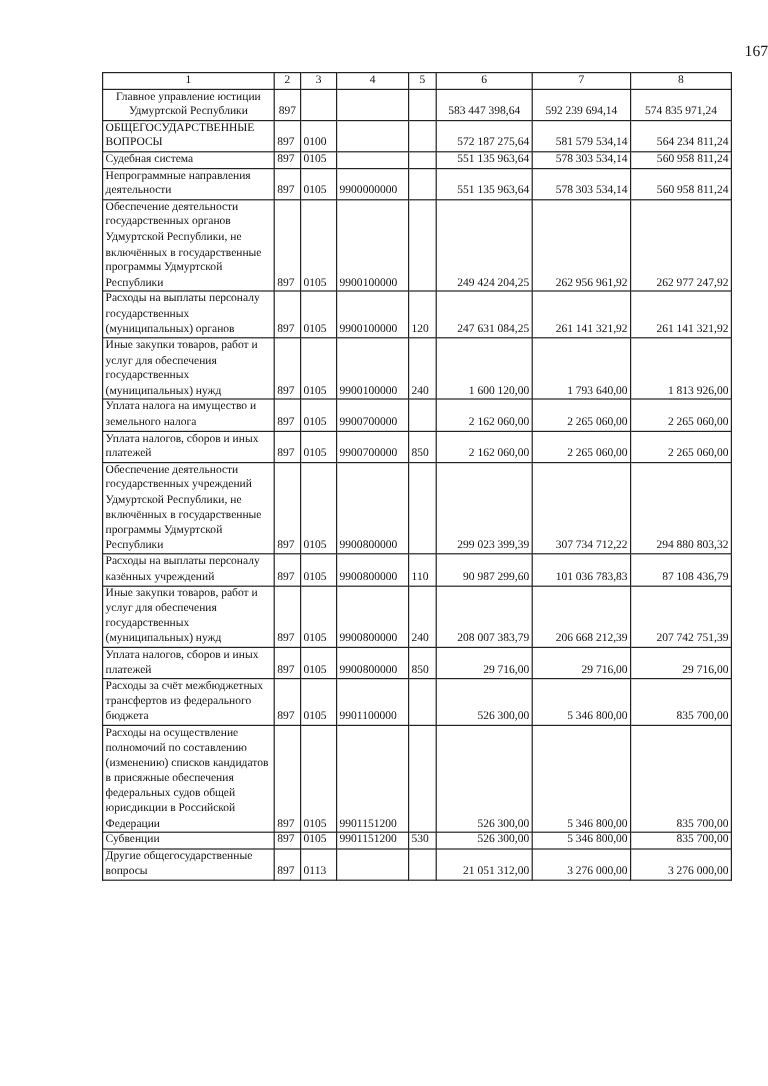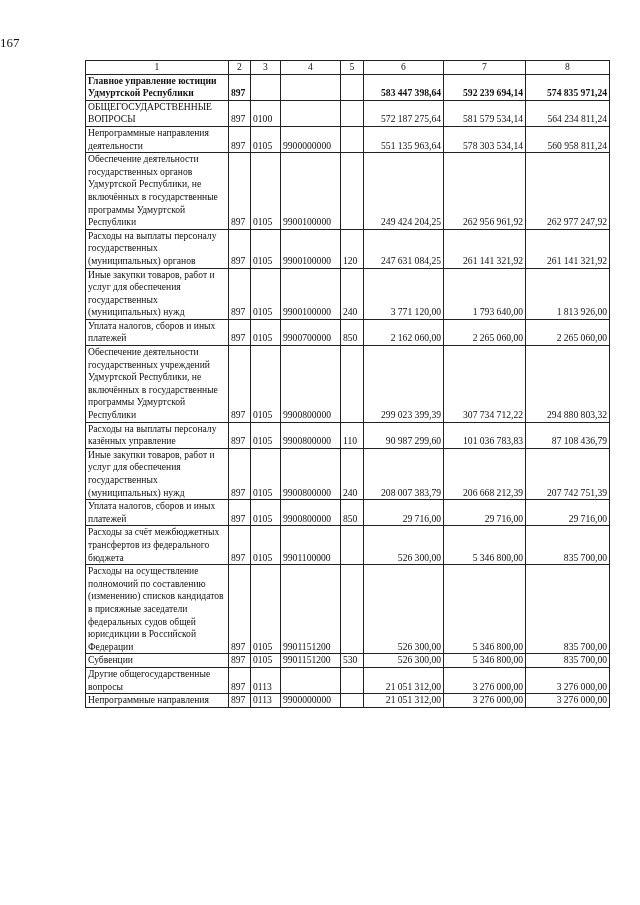--- a/index.html
+++ b/index.html
@@ -1,27 +1,27 @@
 <!DOCTYPE html>
 <html><head>
 <meta charset="utf-8">
 <style>
   html, body { margin: 0; padding: 0; background: #ffffff; }
   body { width: 640px; height: 905px; position: relative; overflow: hidden;
          font-family: "Liberation Serif", "DejaVu Serif", serif; color: #111; }
-  .page-num { position: absolute; top: 35px; left: 0; width: 640px; text-align: left;
+  .page-num { position: absolute; top: 35px; left: 0; width: 640px; text-align: right;
               font-size: 13px; }
   table { position: absolute; left: 85px; top: 60px; border-collapse: collapse;
           table-layout: fixed; width: 524px; font-size: 9.6px; line-height: 12.6px; }
   td { border: 1px solid #222; padding: 0 2px; vertical-align: bottom; overflow: hidden; }
   td.c1 { text-align: left; }
   td.num { text-align: right; white-space: nowrap; }
   td.code { text-align: left; white-space: nowrap; }
   tr.head td { text-align: center; vertical-align: middle; height: 12px; }
-  tr.bold td { font-weight: bold; }
+  tr.bold td { font-weight: normal; text-align: center; }
 </style>
 </head>
 <body>
 
 <div class="page-num">167</div>
 
 <table>
   <colgroup>
     <col style="width:143px">
       <col style="width:22px">
@@ -57,20 +57,30 @@
         <td class="c1">ОБЩЕГОСУДАРСТВЕННЫЕ ВОПРОСЫ</td>
         <td class="code">897</td>
         <td class="code">0100</td>
         <td class="code"></td>
         <td class="code"></td>
         <td class="num">572 187 275,64</td>
         <td class="num">581 579 534,14</td>
         <td class="num">564 234 811,24</td>
       </tr>
       <tr>
+        <td class="c1">Судебная система</td>
+        <td class="code">897</td>
+        <td class="code">0105</td>
+        <td class="code"></td>
+        <td class="code"></td>
+        <td class="num">551 135 963,64</td>
+        <td class="num">578 303 534,14</td>
+        <td class="num">560 958 811,24</td>
+      </tr>
+      <tr>
         <td class="c1">Непрограммные направления деятельности</td>
         <td class="code">897</td>
         <td class="code">0105</td>
         <td class="code">9900000000</td>
         <td class="code"></td>
         <td class="num">551 135 963,64</td>
         <td class="num">578 303 534,14</td>
         <td class="num">560 958 811,24</td>
       </tr>
       <tr>
@@ -92,23 +102,33 @@
         <td class="num">247 631 084,25</td>
         <td class="num">261 141 321,92</td>
         <td class="num">261 141 321,92</td>
       </tr>
       <tr>
         <td class="c1">Иные закупки товаров, работ и услуг для обеспечения государственных (муниципальных) нужд</td>
         <td class="code">897</td>
         <td class="code">0105</td>
         <td class="code">9900100000</td>
         <td class="code">240</td>
-        <td class="num">3 771 120,00</td>
+        <td class="num">1 600 120,00</td>
         <td class="num">1 793 640,00</td>
         <td class="num">1 813 926,00</td>
+      </tr>
+      <tr>
+        <td class="c1">Уплата налога на имущество и земельного налога</td>
+        <td class="code">897</td>
+        <td class="code">0105</td>
+        <td class="code">9900700000</td>
+        <td class="code"></td>
+        <td class="num">2 162 060,00</td>
+        <td class="num">2 265 060,00</td>
+        <td class="num">2 265 060,00</td>
       </tr>
       <tr>
         <td class="c1">Уплата налогов, сборов и иных платежей</td>
         <td class="code">897</td>
         <td class="code">0105</td>
         <td class="code">9900700000</td>
         <td class="code">850</td>
         <td class="num">2 162 060,00</td>
         <td class="num">2 265 060,00</td>
         <td class="num">2 265 060,00</td>
@@ -117,21 +137,21 @@
         <td class="c1">Обеспечение деятельности государственных учреждений Удмуртской Республики, не включённых в государственные программы Удмуртской Республики</td>
         <td class="code">897</td>
         <td class="code">0105</td>
         <td class="code">9900800000</td>
         <td class="code"></td>
         <td class="num">299 023 399,39</td>
         <td class="num">307 734 712,22</td>
         <td class="num">294 880 803,32</td>
       </tr>
       <tr>
-        <td class="c1">Расходы на выплаты персоналу казённых управление</td>
+        <td class="c1">Расходы на выплаты персоналу казённых учреждений</td>
         <td class="code">897</td>
         <td class="code">0105</td>
         <td class="code">9900800000</td>
         <td class="code">110</td>
         <td class="num">90 987 299,60</td>
         <td class="num">101 036 783,83</td>
         <td class="num">87 108 436,79</td>
       </tr>
       <tr>
         <td class="c1">Иные закупки товаров, работ и услуг для обеспечения государственных (муниципальных) нужд</td>
@@ -157,21 +177,21 @@
         <td class="c1">Расходы за счёт межбюджетных трансфертов из федерального бюджета</td>
         <td class="code">897</td>
         <td class="code">0105</td>
         <td class="code">9901100000</td>
         <td class="code"></td>
         <td class="num">526 300,00</td>
         <td class="num">5 346 800,00</td>
         <td class="num">835 700,00</td>
       </tr>
       <tr>
-        <td class="c1">Расходы на осуществление полномочий по составлению (изменению) списков кандидатов в присяжные заседатели федеральных судов общей юрисдикции в Российской Федерации</td>
+        <td class="c1">Расходы на осуществление полномочий по составлению (изменению) списков кандидатов в присяжные обеспечения федеральных судов общей юрисдикции в Российской Федерации</td>
         <td class="code">897</td>
         <td class="code">0105</td>
         <td class="code">9901151200</td>
         <td class="code"></td>
         <td class="num">526 300,00</td>
         <td class="num">5 346 800,00</td>
         <td class="num">835 700,00</td>
       </tr>
       <tr>
         <td class="c1">Субвенции</td>
@@ -186,24 +206,14 @@
       <tr>
         <td class="c1">Другие общегосударственные вопросы</td>
         <td class="code">897</td>
         <td class="code">0113</td>
         <td class="code"></td>
         <td class="code"></td>
         <td class="num">21 051 312,00</td>
         <td class="num">3 276 000,00</td>
         <td class="num">3 276 000,00</td>
       </tr>
-      <tr>
-        <td class="c1">Непрограммные направления</td>
-        <td class="code">897</td>
-        <td class="code">0113</td>
-        <td class="code">9900000000</td>
-        <td class="code"></td>
-        <td class="num">21 051 312,00</td>
-        <td class="num">3 276 000,00</td>
-        <td class="num">3 276 000,00</td>
-      </tr>
     </tbody>
 </table>
 
 </body></html>

